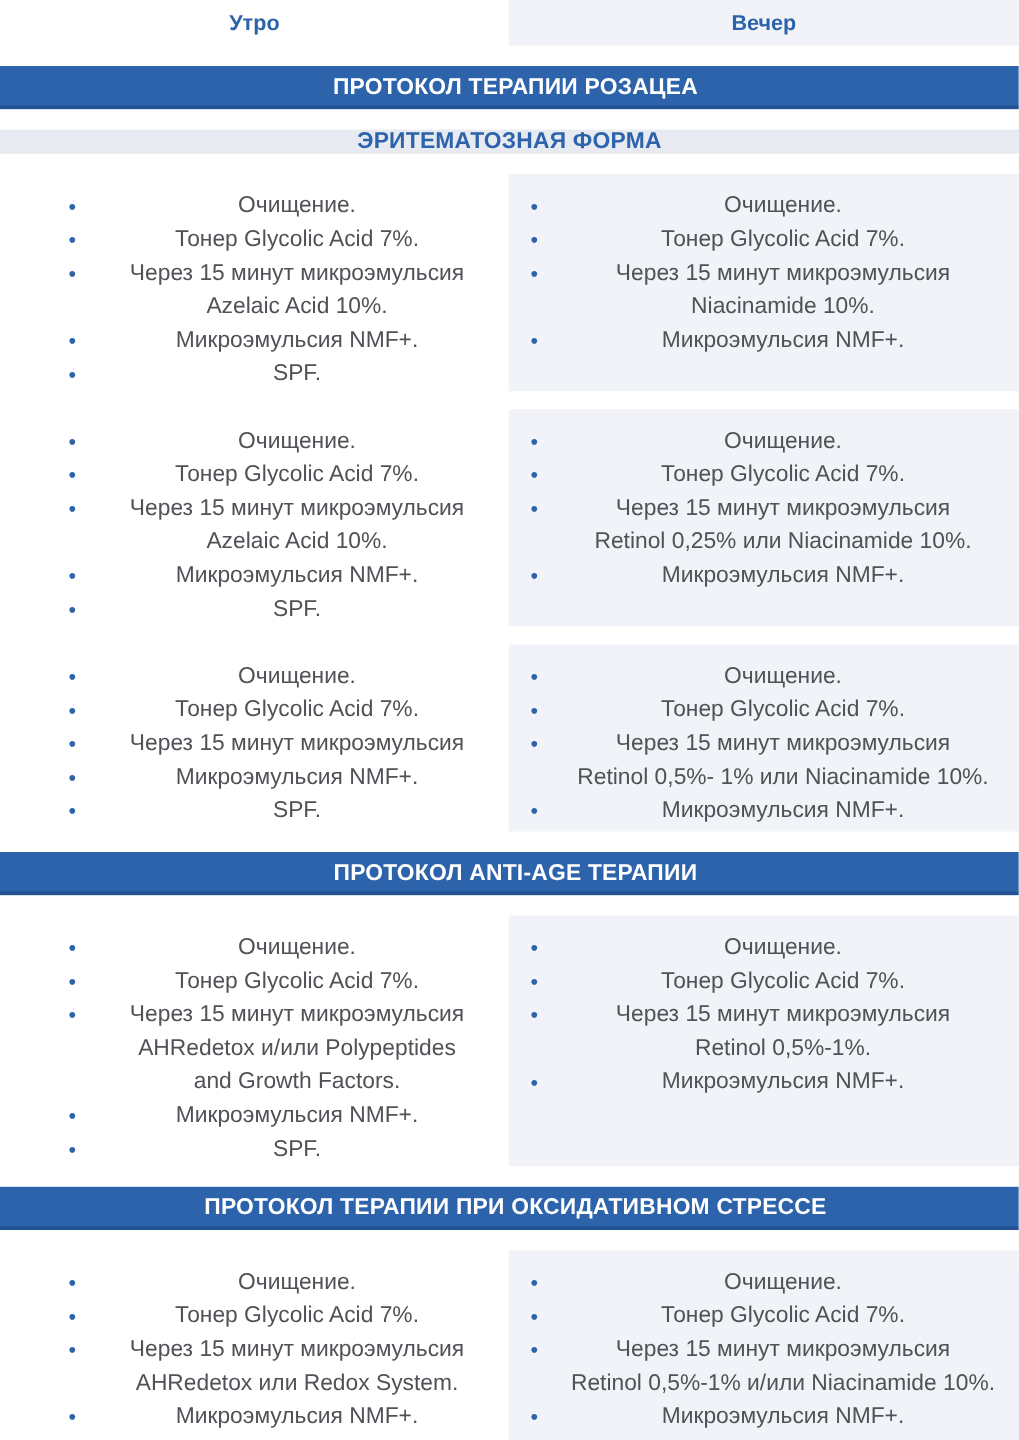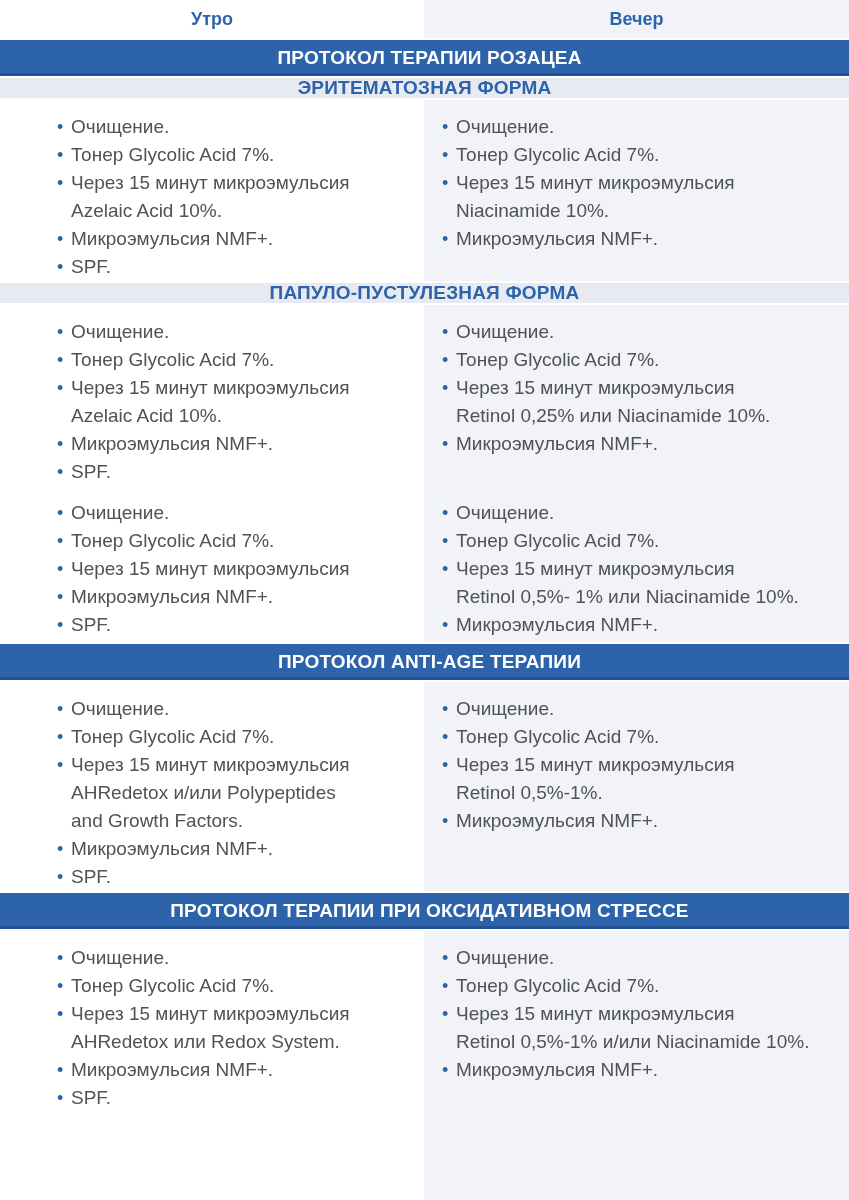--- a/index.html
+++ b/index.html
@@ -12,20 +12,21 @@
   html, body { margin: 0; padding: 0; background: #ffffff; }
   body {
     width: 849px; height: 1200px;
     font-family: "Liberation Sans", "DejaVu Sans", sans-serif;
     overflow: hidden;
   }
   #page {
     width: 849px; height: 1200px;
     display: flex; flex-direction: column;
     background: #ffffff;
+    gap: 15px;
   }
   .header-row { flex: none; height: 38px; display: flex; }
   .header-cell {
     display: flex; align-items: center; justify-content: center;
     font-weight: bold; font-size: 18px; color: var(--accent);
   }
   .header-cell.morning { width: 424px; background: #ffffff; }
   .header-cell.evening { width: 425px; background: var(--evening-bg); }
 
   .banner-row {
@@ -37,21 +38,21 @@
     padding-left: 10px;
   }
   .subtitle-row {
     flex: none; height: 20px; margin: 2px 0;
     background: var(--subtitle-bg); color: var(--accent);
     display: flex; align-items: center; justify-content: center;
     font-weight: bold; font-size: 19px; letter-spacing: 0.2px;
   }
   .banner-row + .subtitle-row { margin-top: 0; }
 
-  .content-row { flex: none; display: flex; }
+  .content-row { flex: none; display: flex; text-align: center; }
   .content-row .cell { padding-top: 13px; }
   .cell.morning { width: 424px; background: #ffffff; padding-left: 57px; }
   .cell.evening { width: 425px; background: var(--evening-bg); padding-left: 18px; }
 
   .content-1 { min-height: 164px; }
   .content-2 { min-height: 160px; }
   .content-3 { min-height: 156px; }
   .content-4 { min-height: 190px; }
   .content-5 { flex: 1 1 auto; }
 
@@ -96,23 +97,20 @@
         </ul>
       </div>
       <div class="cell evening">
         <ul class="steps">
           <li><span>Очищение.</span></li>
           <li><span>Тонер Glycolic Acid 7%.</span></li>
           <li><span>Через 15 минут микроэмульсия</span><br><span>Niacinamide 10%.</span></li>
           <li><span>Микроэмульсия NMF+.</span></li>
         </ul>
       </div>
-    </div>
-    <div class="subtitle-row">
-      <span>ПАПУЛО-ПУСТУЛЕЗНАЯ ФОРМА</span>
     </div>
     <div class="content-row content-2">
       <div class="cell morning">
         <ul class="steps">
           <li><span>Очищение.</span></li>
           <li><span>Тонер Glycolic Acid 7%.</span></li>
           <li><span>Через 15 минут микроэмульсия</span><br><span>Azelaic Acid 10%.</span></li>
           <li><span>Микроэмульсия NMF+.</span></li>
           <li><span>SPF.</span></li>
         </ul>

